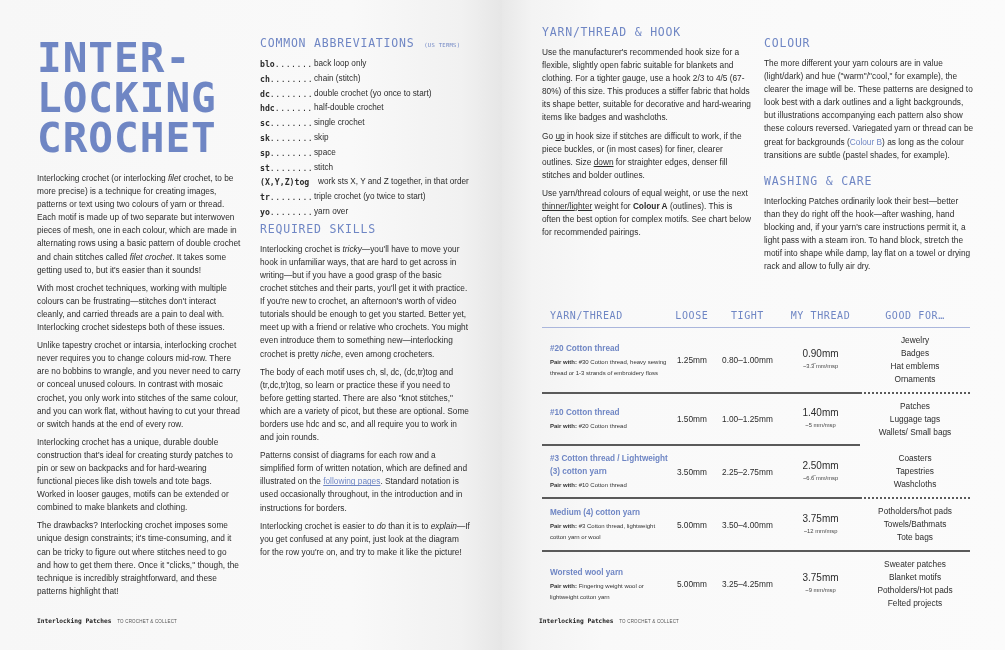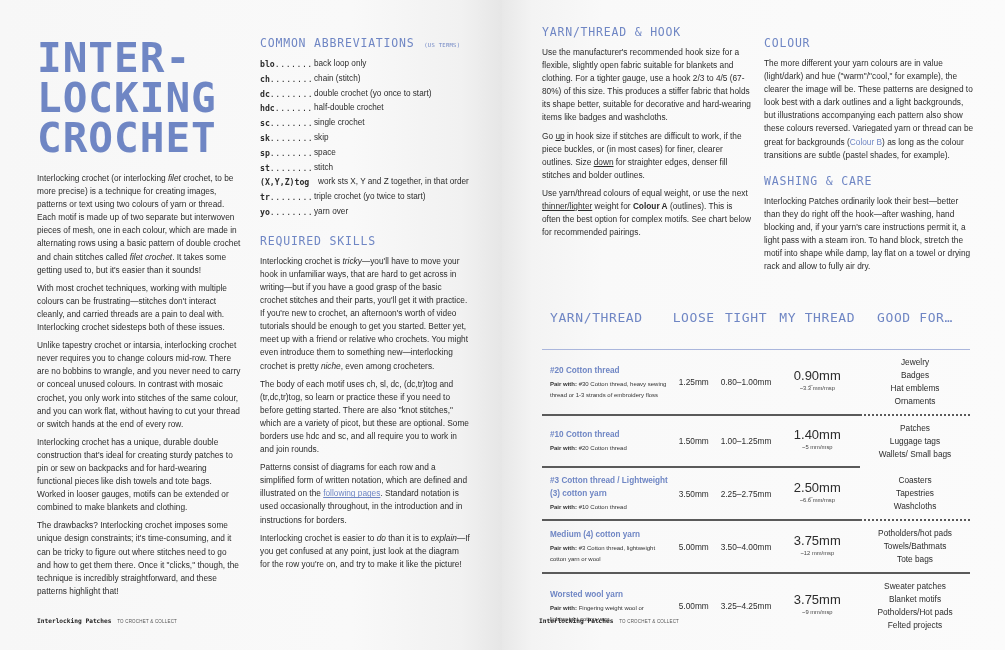--- a/index.html
+++ b/index.html
@@ -52,21 +52,21 @@
     font-size: 11.5px;
     letter-spacing: 0.8px;
     margin-bottom: 7px;
     white-space: nowrap;
   }
   .section-head small {
     font-size: 5.5px;
     letter-spacing: 0.3px;
     margin-left: 2px;
   }
-  .abbr-list { list-style: none; margin-bottom: 14px; }
+  .abbr-list { list-style: none; margin-bottom: 2px; }
   .abbr-list li {
     display: flex;
     font-size: 8.2px;
     line-height: 14.8px;
     color: #2c2c2c;
   }
   .abbr-term {
     font-family: "DejaVu Sans Mono", monospace;
     font-weight: bold;
     font-size: 8.2px;
@@ -107,24 +107,24 @@
     position: absolute;
     left: 40px;
     top: 310px;
     width: 428px;
     border-collapse: collapse;
   }
   .chart-table th {
     font-family: "DejaVu Sans Mono", monospace;
     font-weight: normal;
     color: #6f86c4;
-    font-size: 13px;
+    font-size: 10px;
     letter-spacing: 0.6px;
     text-align: center;
-    padding-bottom: 24px;
+    padding-bottom: 6px;
     border-bottom: 1.5px solid #aab6dc;
     white-space: nowrap;
   }
   .chart-table th:first-child { text-align: left; padding-left: 8px; }
   .chart-table td {
     font-size: 8.3px;
     color: #2c2c2c;
     text-align: center;
     vertical-align: middle;
     border-bottom: 2px solid #5a5a5a;
@@ -140,21 +140,21 @@
     display: block;
   }
   .pair {
     font-size: 6px;
     line-height: 11px;
     color: #333;
     display: block;
     margin-top: 2px;
   }
   .pair b { font-weight: bold; }
-  .gauge-main { display: block; font-size: 13px; line-height: 12px; }
+  .gauge-main { display: block; font-size: 10px; line-height: 12px; }
   .gauge-sub { display: block; font-size: 5.8px; line-height: 12px; color: #444; }
   .good-list { list-style: none; font-size: 8.3px; line-height: 13px; }
   .chart-table td.good { width: 110px; }
   .chart-table td.good.dotted { border-bottom: 2px dotted #5a5a5a; }
   .chart-table td.good.nobottom { border-bottom: none; }
 </style>
 </head>
 <body>
 
 <div class="spread">

